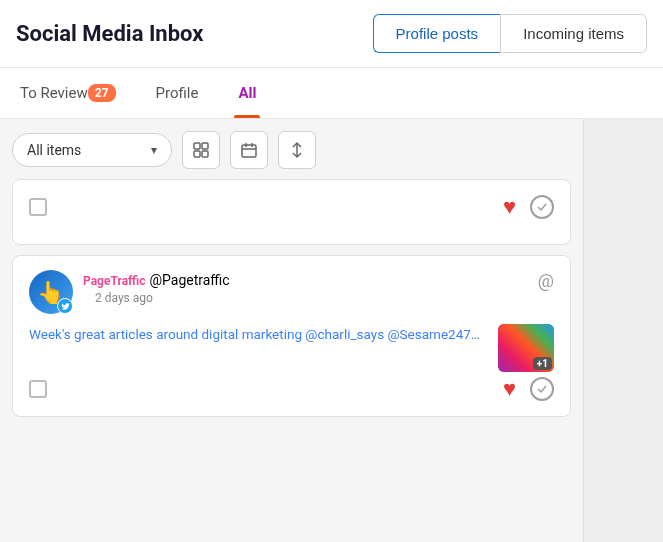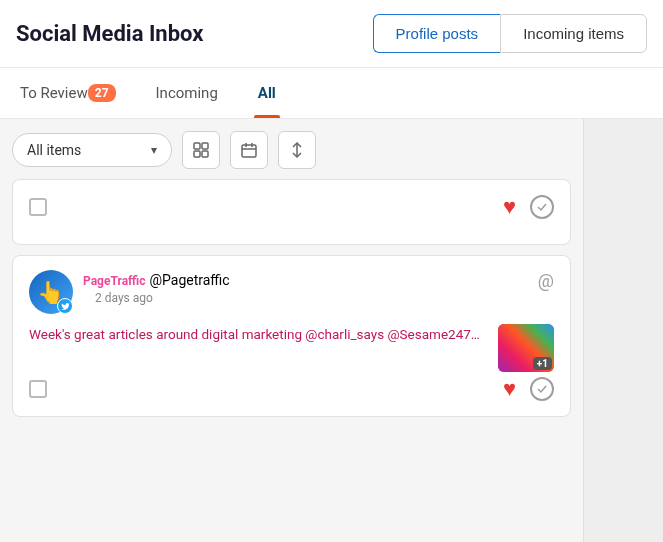--- a/index.html
+++ b/index.html
@@ -77,21 +77,21 @@
       padding: 16px 4px;
       font-size: 15px;
       color: #555;
       cursor: pointer;
       position: relative;
       display: flex;
       align-items: center;
     }
 
     .tab-item.active {
-      color: #0c4a6e;
+      color: #a21caf;
       font-weight: 700;
     }
 
     .tab-item.active::after {
       content: '';
       position: absolute;
       bottom: 0;
       left: 0;
       right: 0;
       height: 3px;
@@ -296,21 +296,21 @@
 
     .mention-icon {
       font-size: 18px;
       color: #9e9e9e;
       margin-left: auto;
       cursor: pointer;
     }
 
     .post-text {
       font-size: 13.5px;
-      color: #be185d;
+      color: #3b82f6;
       line-height: 1.5;
       margin-bottom: 10px;
     }
 
     .post-image-area {
       float: right;
       margin-left: 10px;
       margin-bottom: 4px;
       position: relative;
     }
@@ -372,21 +372,21 @@
       <button class="nav-btn">Incoming items</button>
     </div>
   </div>
 
   <div class="tabs-bar">
     <div class="tab-item">
       <span>To Review</span>
       <span class="badge">27</span>
     </div>
     <div class="tab-item">
-      <span>Incoming</span>
+      <span>Profile</span>
     </div>
     <div class="tab-item active">
       <span>All</span>
     </div>
   </div>
 
   <div class="content-area">
     <div class="main-panel">
 
       <div class="toolbar-row">

